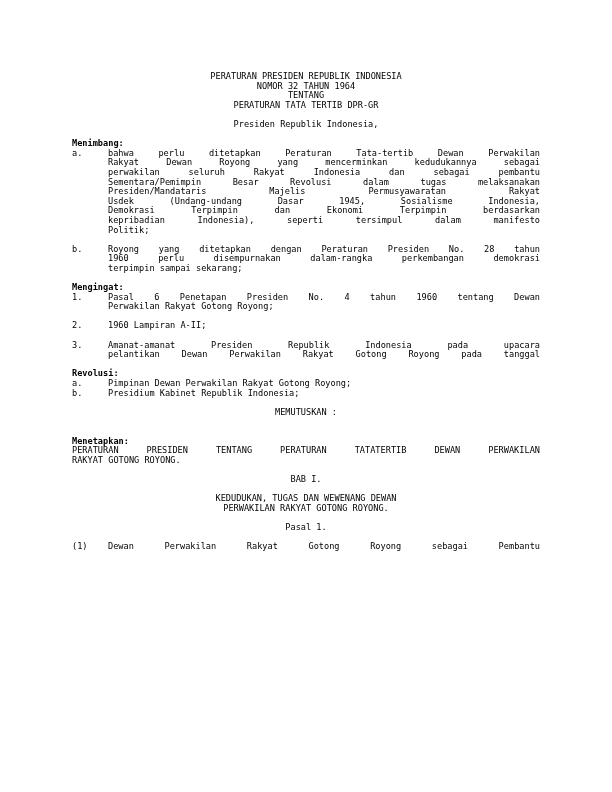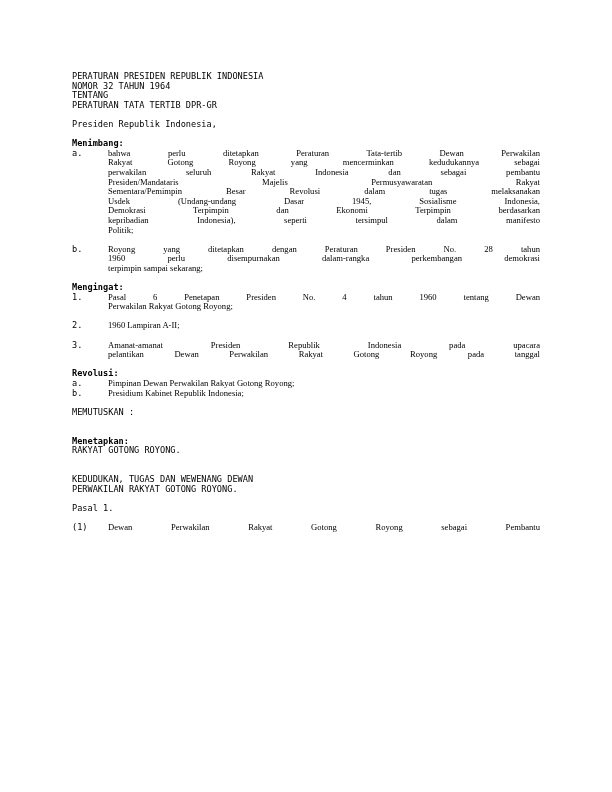--- a/index.html
+++ b/index.html
@@ -2,26 +2,26 @@
 <html><head>
   <meta charset="utf-8">
   <style>
     html, body { margin: 0; padding: 0; background: #ffffff; }
     body {
       width: 612px; height: 792px; position: relative; overflow: hidden;
       font-family: "DejaVu Sans Mono", "Liberation Mono", monospace;
       font-size: 8.6px; line-height: 9.6px; color: #000;
     }
     .page { position: absolute; left: 72px; top: 72px; width: 468px; }
-    .center { white-space: pre; }
+    .center { text-align: center; white-space: pre; }
     .gap { height: 9.6px; }
     .label { white-space: pre; font-weight: bold; }
     .item { display: flex; }
     .num { width: 36px; flex: 0 0 36px; }
-    .txt { flex: 1; text-align: justify; text-align-last: left; font-family: Liberation Serif, serif; }
+    .txt { flex: 1; text-align: justify; text-align-last: left; }
     .line { display: block; text-align: justify; text-align-last: justify; }
     .line.last { text-align-last: left; }
   </style>
 </head>
 <body>
 
 <div class="page">
 
   <div class="center">PERATURAN PRESIDEN REPUBLIK INDONESIA</div>
   <div class="center">NOMOR 32 TAHUN 1964</div>
@@ -29,24 +29,24 @@
   <div class="center">PERATURAN TATA TERTIB DPR-GR</div>
   <div class="gap"></div>
   <div class="center">Presiden Republik Indonesia,</div>
   <div class="gap"></div>
 
   <div class="label">Menimbang:</div>
   <div class="item">
     <div class="num">a.</div>
     <div class="txt">
       <span class="line">bahwa perlu ditetapkan Peraturan Tata-tertib Dewan Perwakilan</span>
-      <span class="line">Rakyat Gotong Royong yang mencerminkan kedudukannya sebagai</span>
+      <span class="line">Rakyat Dewan Royong yang mencerminkan kedudukannya sebagai</span>
       <span class="line">perwakilan seluruh Rakyat Indonesia dan sebagai pembantu</span>
+      <span class="line">Sementara/Pemimpin Besar Revolusi dalam tugas melaksanakan</span>
       <span class="line">Presiden/Mandataris Majelis Permusyawaratan Rakyat</span>
-      <span class="line">Sementara/Pemimpin Besar Revolusi dalam tugas melaksanakan</span>
       <span class="line">Usdek (Undang-undang Dasar 1945, Sosialisme Indonesia,</span>
       <span class="line">Demokrasi Terpimpin dan Ekonomi Terpimpin berdasarkan</span>
       <span class="line">kepribadian Indonesia), seperti tersimpul dalam manifesto</span>
       <span class="line last">Politik;</span>
     </div>
   </div>
   <div class="gap"></div>
   <div class="item">
     <div class="num">b.</div>
     <div class="txt">
@@ -92,24 +92,26 @@
     <div class="txt">Presidium Kabinet Republik Indonesia;</div>
   </div>
   <div class="gap"></div>
 
   <div class="center">MEMUTUSKAN :</div>
   <div class="gap"></div>
   <div class="gap"></div>
 
   <div class="label">Menetapkan:</div>
   <div>
+    <span class="line">PERATURAN PRESIDEN TENTANG PERATURAN TATATERTIB DEWAN PERWAKILAN</span>
     <span class="line last">RAKYAT GOTONG ROYONG.</span>
   </div>
   <div class="gap"></div>
 
+  <div class="center">BAB I.</div>
   <div class="gap"></div>
   <div class="center">KEDUDUKAN, TUGAS DAN WEWENANG DEWAN</div>
   <div class="center">PERWAKILAN RAKYAT GOTONG ROYONG.</div>
   <div class="gap"></div>
   <div class="center">Pasal 1.</div>
   <div class="gap"></div>
 
   <div class="item">
     <div class="num">(1)</div>
     <div class="txt">

